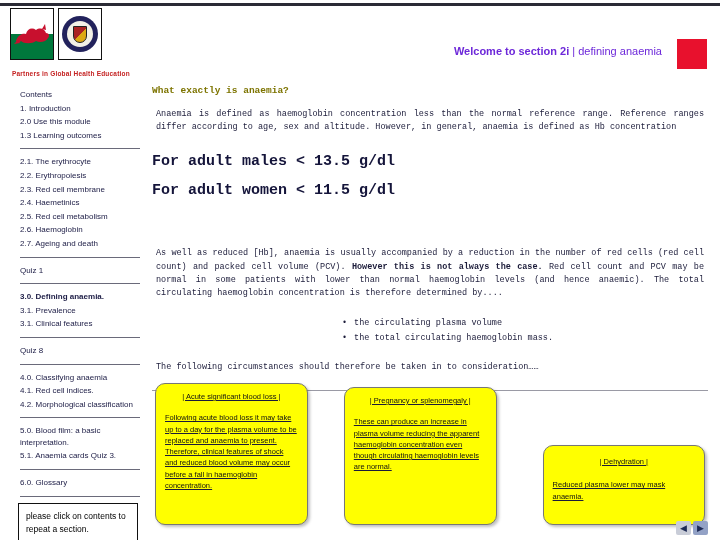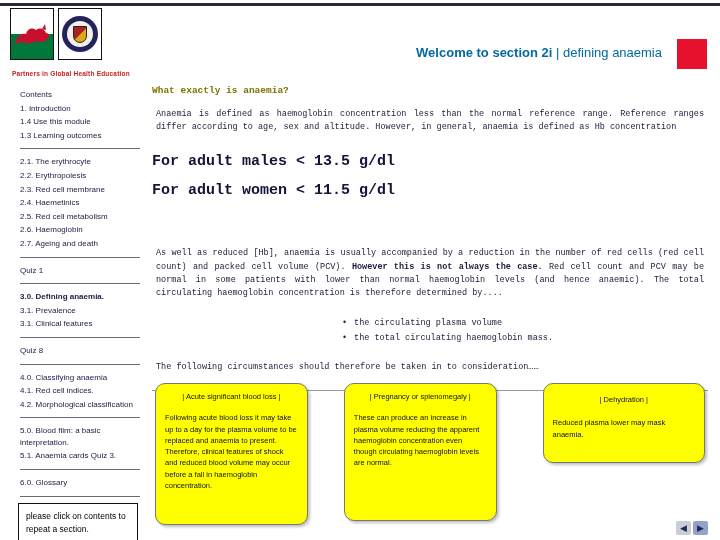--- a/index.html
+++ b/index.html
@@ -12,21 +12,21 @@
   .logo{width:44px;height:52px;border:1.5px solid #111;box-sizing:border-box;background:#fff;
         display:flex;align-items:center;justify-content:center;overflow:hidden;}
   .welsh{background:linear-gradient(to bottom,#ffffff 50%,#00783c 50%);}
   .crest-outer{width:36px;height:36px;border-radius:50%;background:#22225c;display:flex;align-items:center;justify-content:center;}
   .crest-inner{width:26px;height:26px;border-radius:50%;background:#f2f0e6;display:flex;align-items:center;justify-content:center;}
   .crest-shield{width:12px;height:15px;background:linear-gradient(135deg,#a22 0 50%,#dca813 50% 100%);
         border:1px solid #222;border-radius:0 0 7px 7px;}
   .partners{position:absolute;top:70px;left:12px;font-size:6.5px;font-weight:700;color:#c42222;letter-spacing:.2px;}
 
   
-  .title{position:absolute;top:45px;right:58px;font-size:13px;color:#0369a1;white-space:nowrap;}
+  .title{position:absolute;top:45px;right:58px;font-size:11px;color:#6d28d9;white-space:nowrap;}
   .title .tb{font-weight:700;}
   .title .tr{font-weight:400;}
   .red-square{position:absolute;top:39px;right:13px;width:30px;height:30px;background:#e8112d;}
 
   
   .sidebar{position:absolute;top:88px;left:20px;width:122px;font-size:8px;line-height:1.45;color:#22224a;}
   .sb-item{padding:1px 0;cursor:pointer;}
   .sb-item.bold{font-weight:700;}
   .sb-sep{border-top:1px solid #6a6a7a;margin:6px 2px 6px 0;}
   .note-box{position:absolute;top:479px;left:18px;width:104px;border:1.5px solid #111;
@@ -37,21 +37,21 @@
   .heading{font-size:9.5px;font-weight:700;color:#7d7400;margin:0 0 12px 0;}
   .para{font-size:8.5px;line-height:1.55;margin:4px;}
   .j{text-align:justify;}
   .center-bold{margin:14px 0 42px 0;text-align:left;font-weight:700;font-size:15px;line-height:1.9;color:#14143a;}
   .bullets{margin:16px 0 0 190px;font-size:8.5px;line-height:1.8;}
   .b-dot{margin-right:7px;}
   .para3{margin-top:14px;}
   .rule{border:none;border-top:1px solid #9a9aa5;margin:16px 0 0 0;}
 
   
-  .boxes{position:absolute;top:383px;left:155px;width:550px;display:flex;align-items:flex-start;}
+  .boxes{position:absolute;top:383px;left:155px;width:550px;display:flex;align-items:flex-end;text-decoration:underline;}
   .ybox{background:#ffff00;border:1px solid #777;border-radius:10px;box-shadow:2px 2px 3px rgba(0,0,0,.25);
         box-sizing:border-box;padding:7px 9px;font-size:7.5px;line-height:1.5;color:#111;}
   .ybox-title{text-align:center;margin-bottom:10px;}
   .ybox0{width:158px;height:142px;}
   .ybox1{width:158px;height:138px;margin-left:36px;}
   .ybox2{width:168px;height:80px;margin-left:46px;padding-top:10px;}
   .ybox2 .ybox-title{margin-bottom:12px;}
 
   
   .nav{position:absolute;right:12px;bottom:5px;display:flex;gap:2px;}
@@ -85,21 +85,21 @@
   <div class="partners">Partners in Global Health Education</div>
 
   <div class="title">
     <span class="tb">Welcome to section 2i</span><span class="tr"> | defining anaemia</span>
   </div>
   <div class="red-square"></div>
 
   <aside class="sidebar" id="sidebar">
       <div class="sb-item">Contents</div>
       <div class="sb-item">1. Introduction</div>
-      <div class="sb-item">1.4 Use this module</div>
+      <div class="sb-item">2.0 Use this module</div>
       <div class="sb-item">1.3 Learning outcomes</div>
       <div class="sb-sep"></div>
       <div class="sb-item">2.1. The erythrocyte</div>
       <div class="sb-item">2.2. Erythropoiesis</div>
       <div class="sb-item">2.3. Red cell membrane</div>
       <div class="sb-item">2.4. Haemetinics</div>
       <div class="sb-item">2.5. Red cell metabolism</div>
       <div class="sb-item">2.6. Haemoglobin</div>
       <div class="sb-item">2.7. Ageing and death</div>
       <div class="sb-sep"></div>

